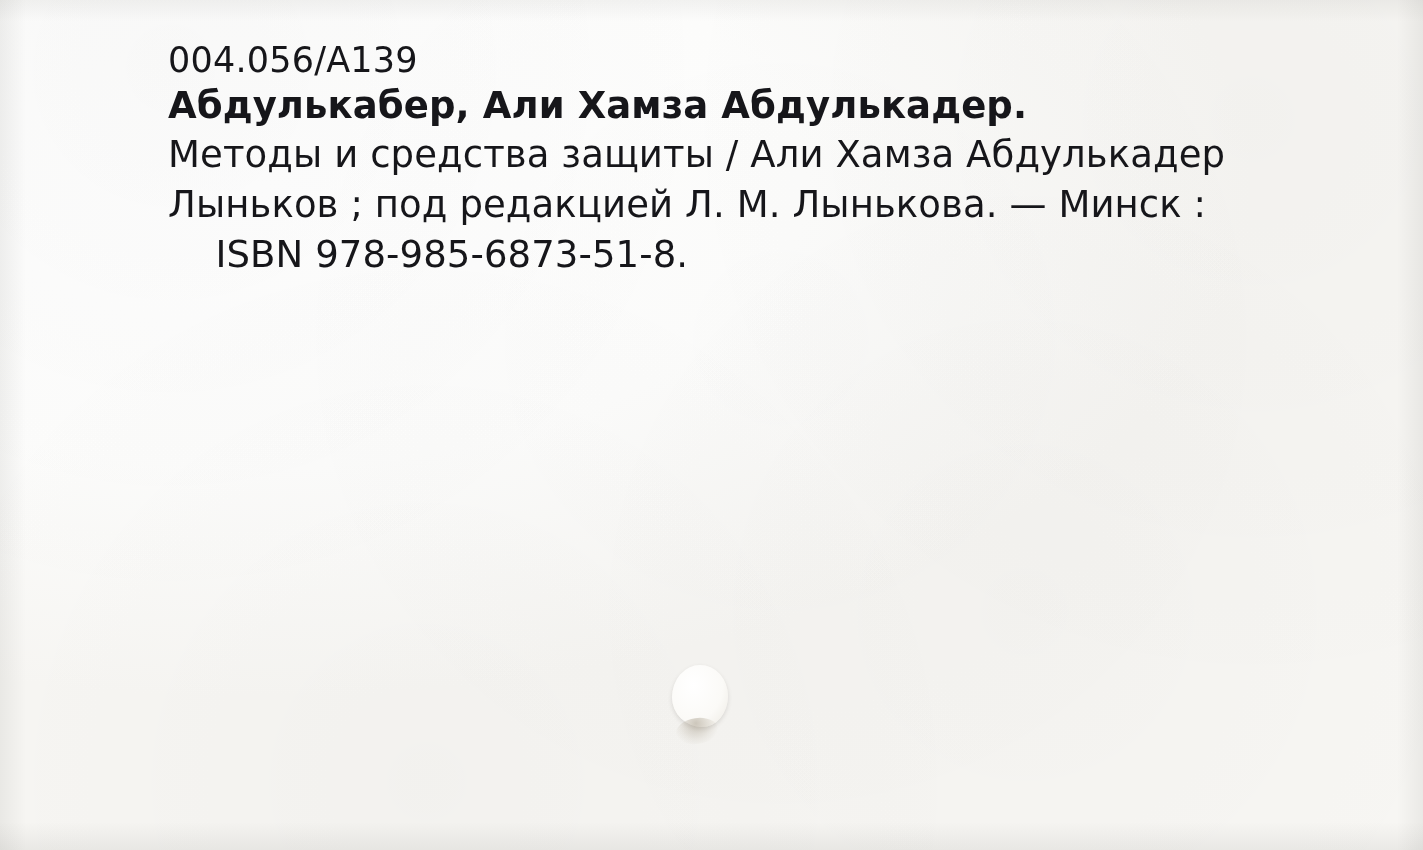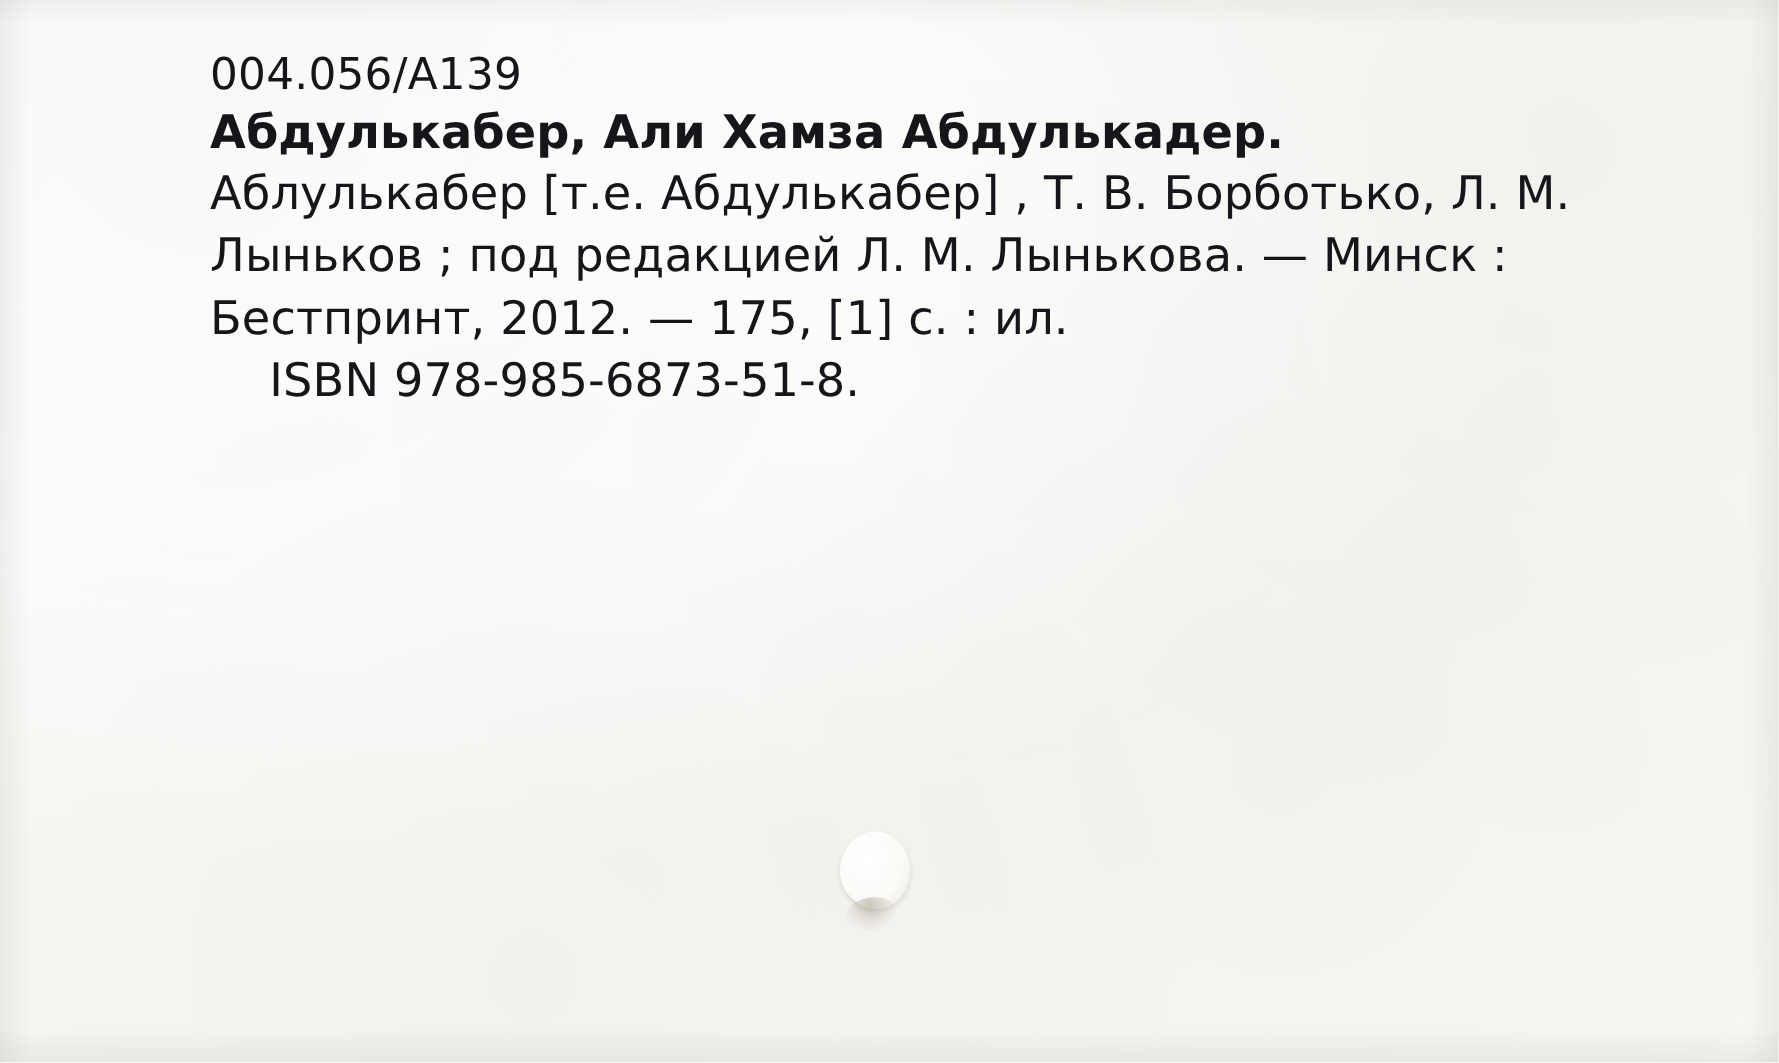--- a/index.html
+++ b/index.html
@@ -104,23 +104,22 @@
 <body>
 
 <div class="card">
 
   <div class="grain"></div>
   <div class="edge-shade"></div>
 
   <div class="text-block">
     <div class="callnum">004.056/А139</div>
     <div class="heading">Абдулькабер, Али Хамза Абдулькадер.</div>
-    <div class="line">Аблулькабер [т.е. Абдулькабер] , Т. В. Борботько, Л. М.</div>
+    <div class="line">Методы и средства защиты / Али Хамза Абдулькадер</div>
     <div class="line">Лыньков ; под редакцией Л. М. Лынькова. — Минск :</div>
-    <div class="line">Бестпринт, 2012. — 175, [1] с. : ил.</div>
     <div class="line">    ISBN 978-985-6873-51-8.</div>
   </div>
 
 
   <div class="blob"></div>
   <div class="blob-tail"></div>
 
 </div>
 
 </body></html>

